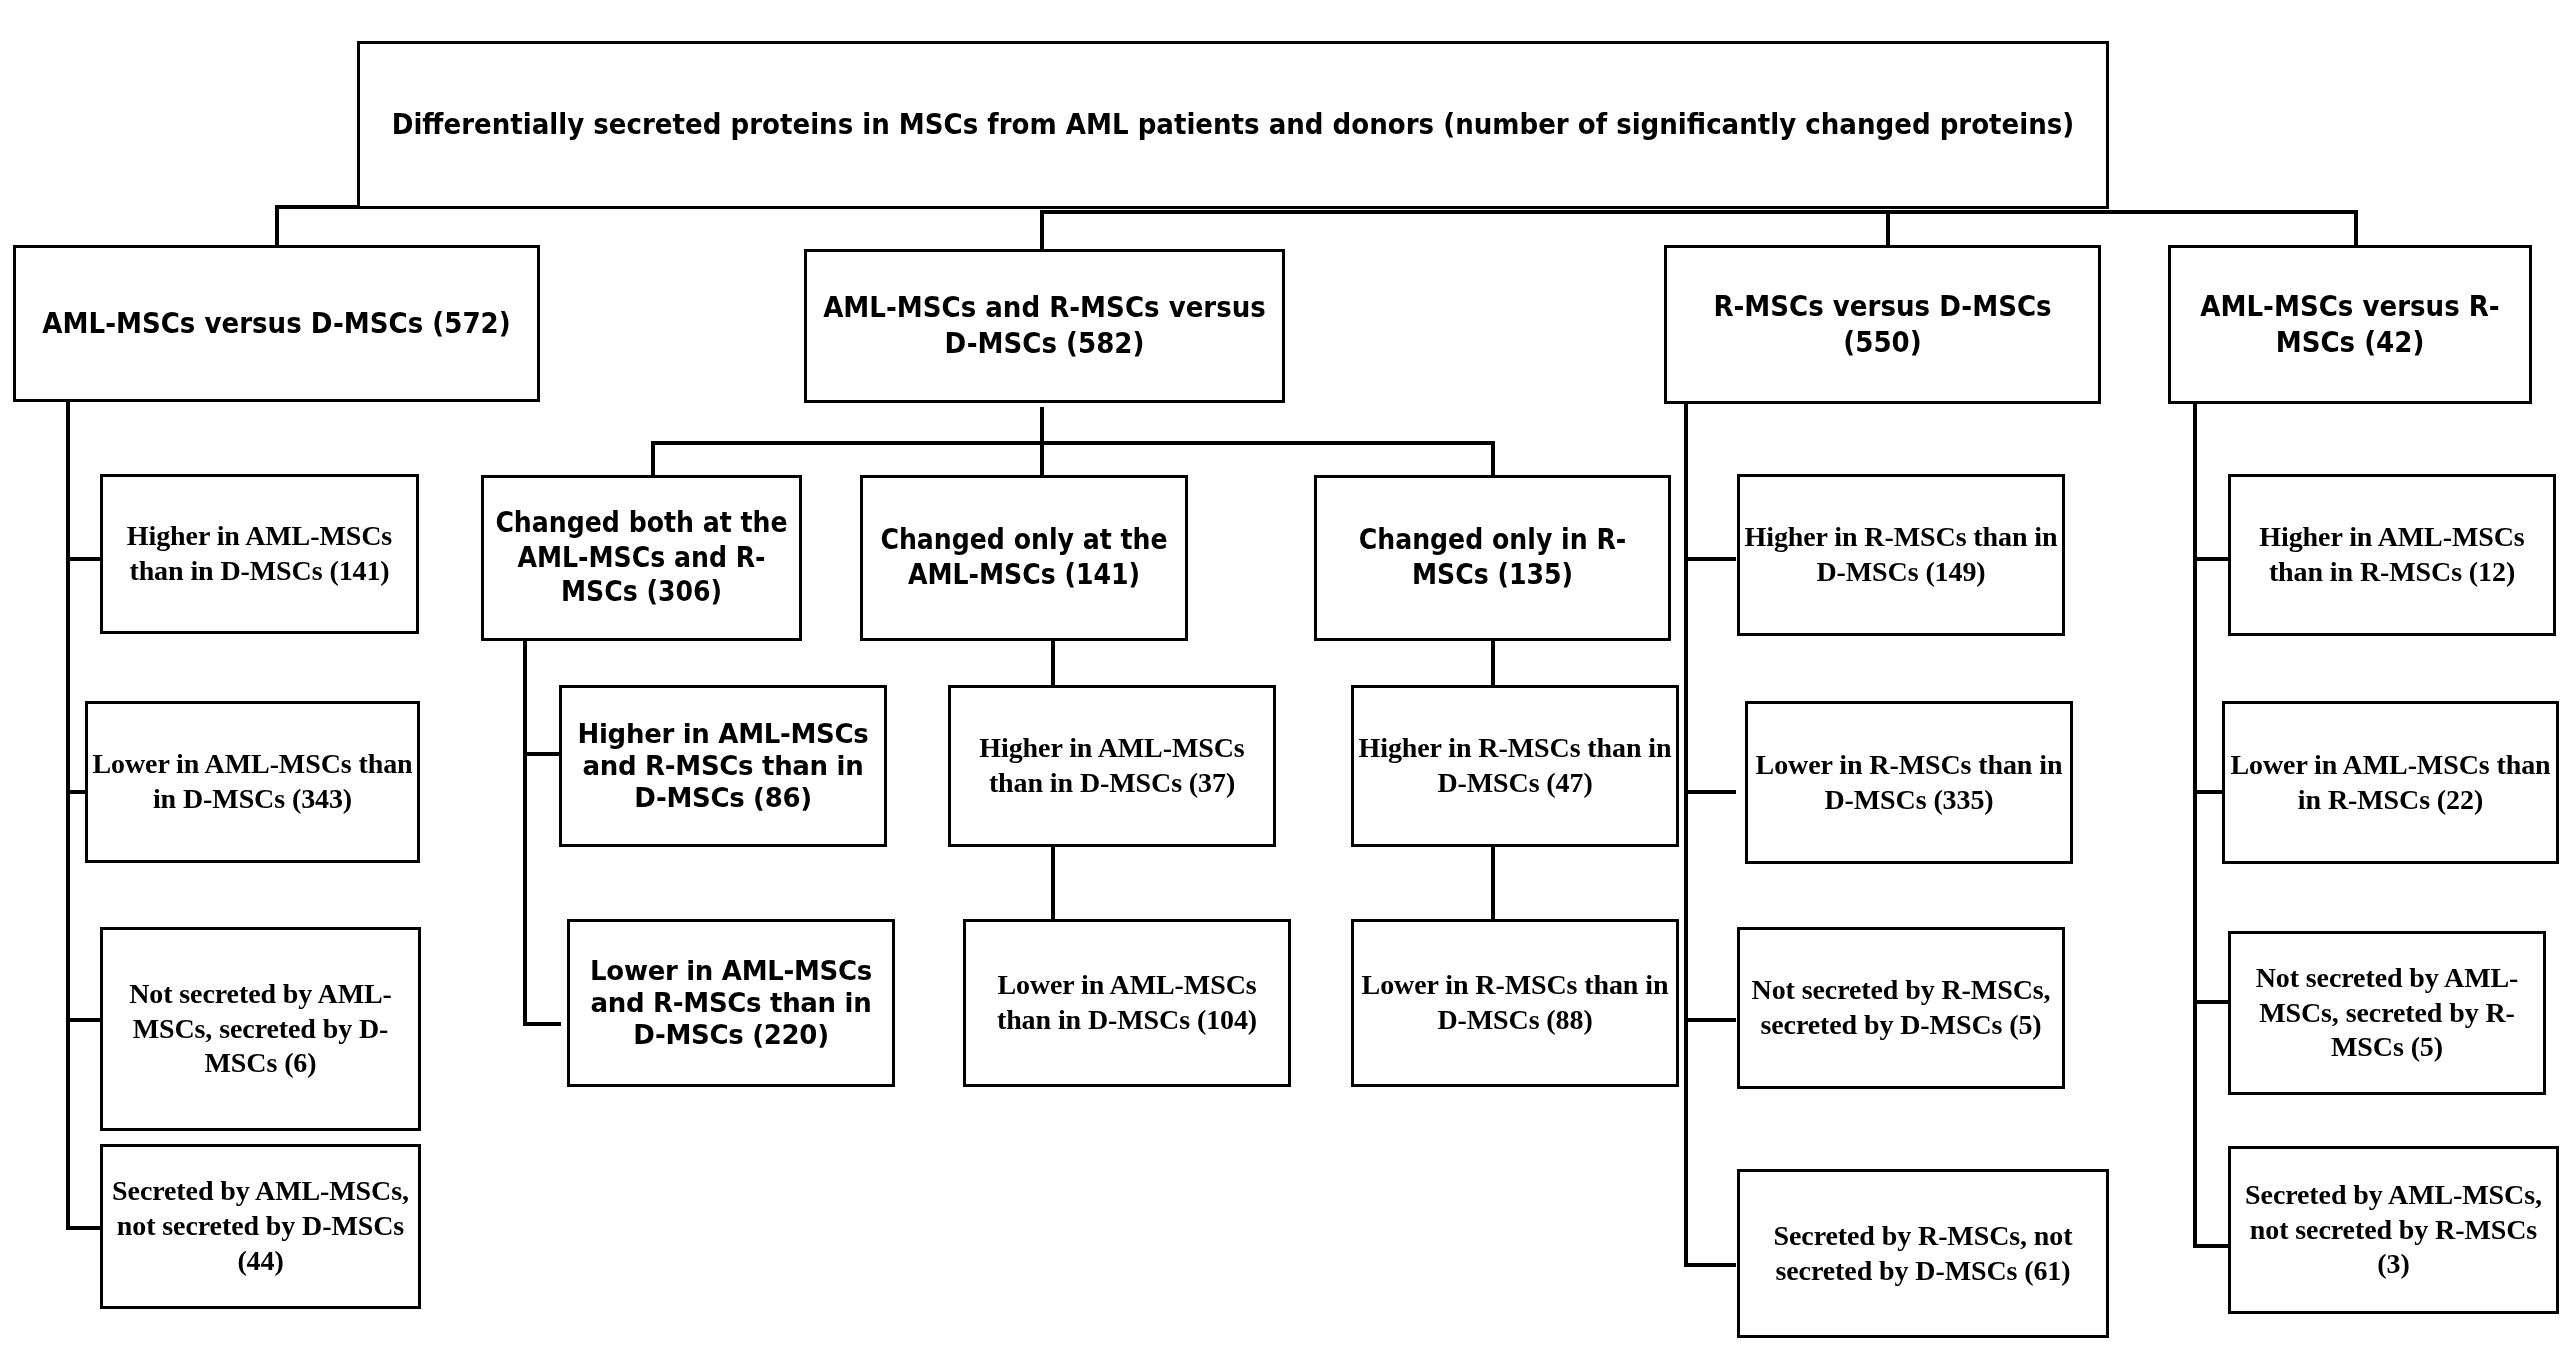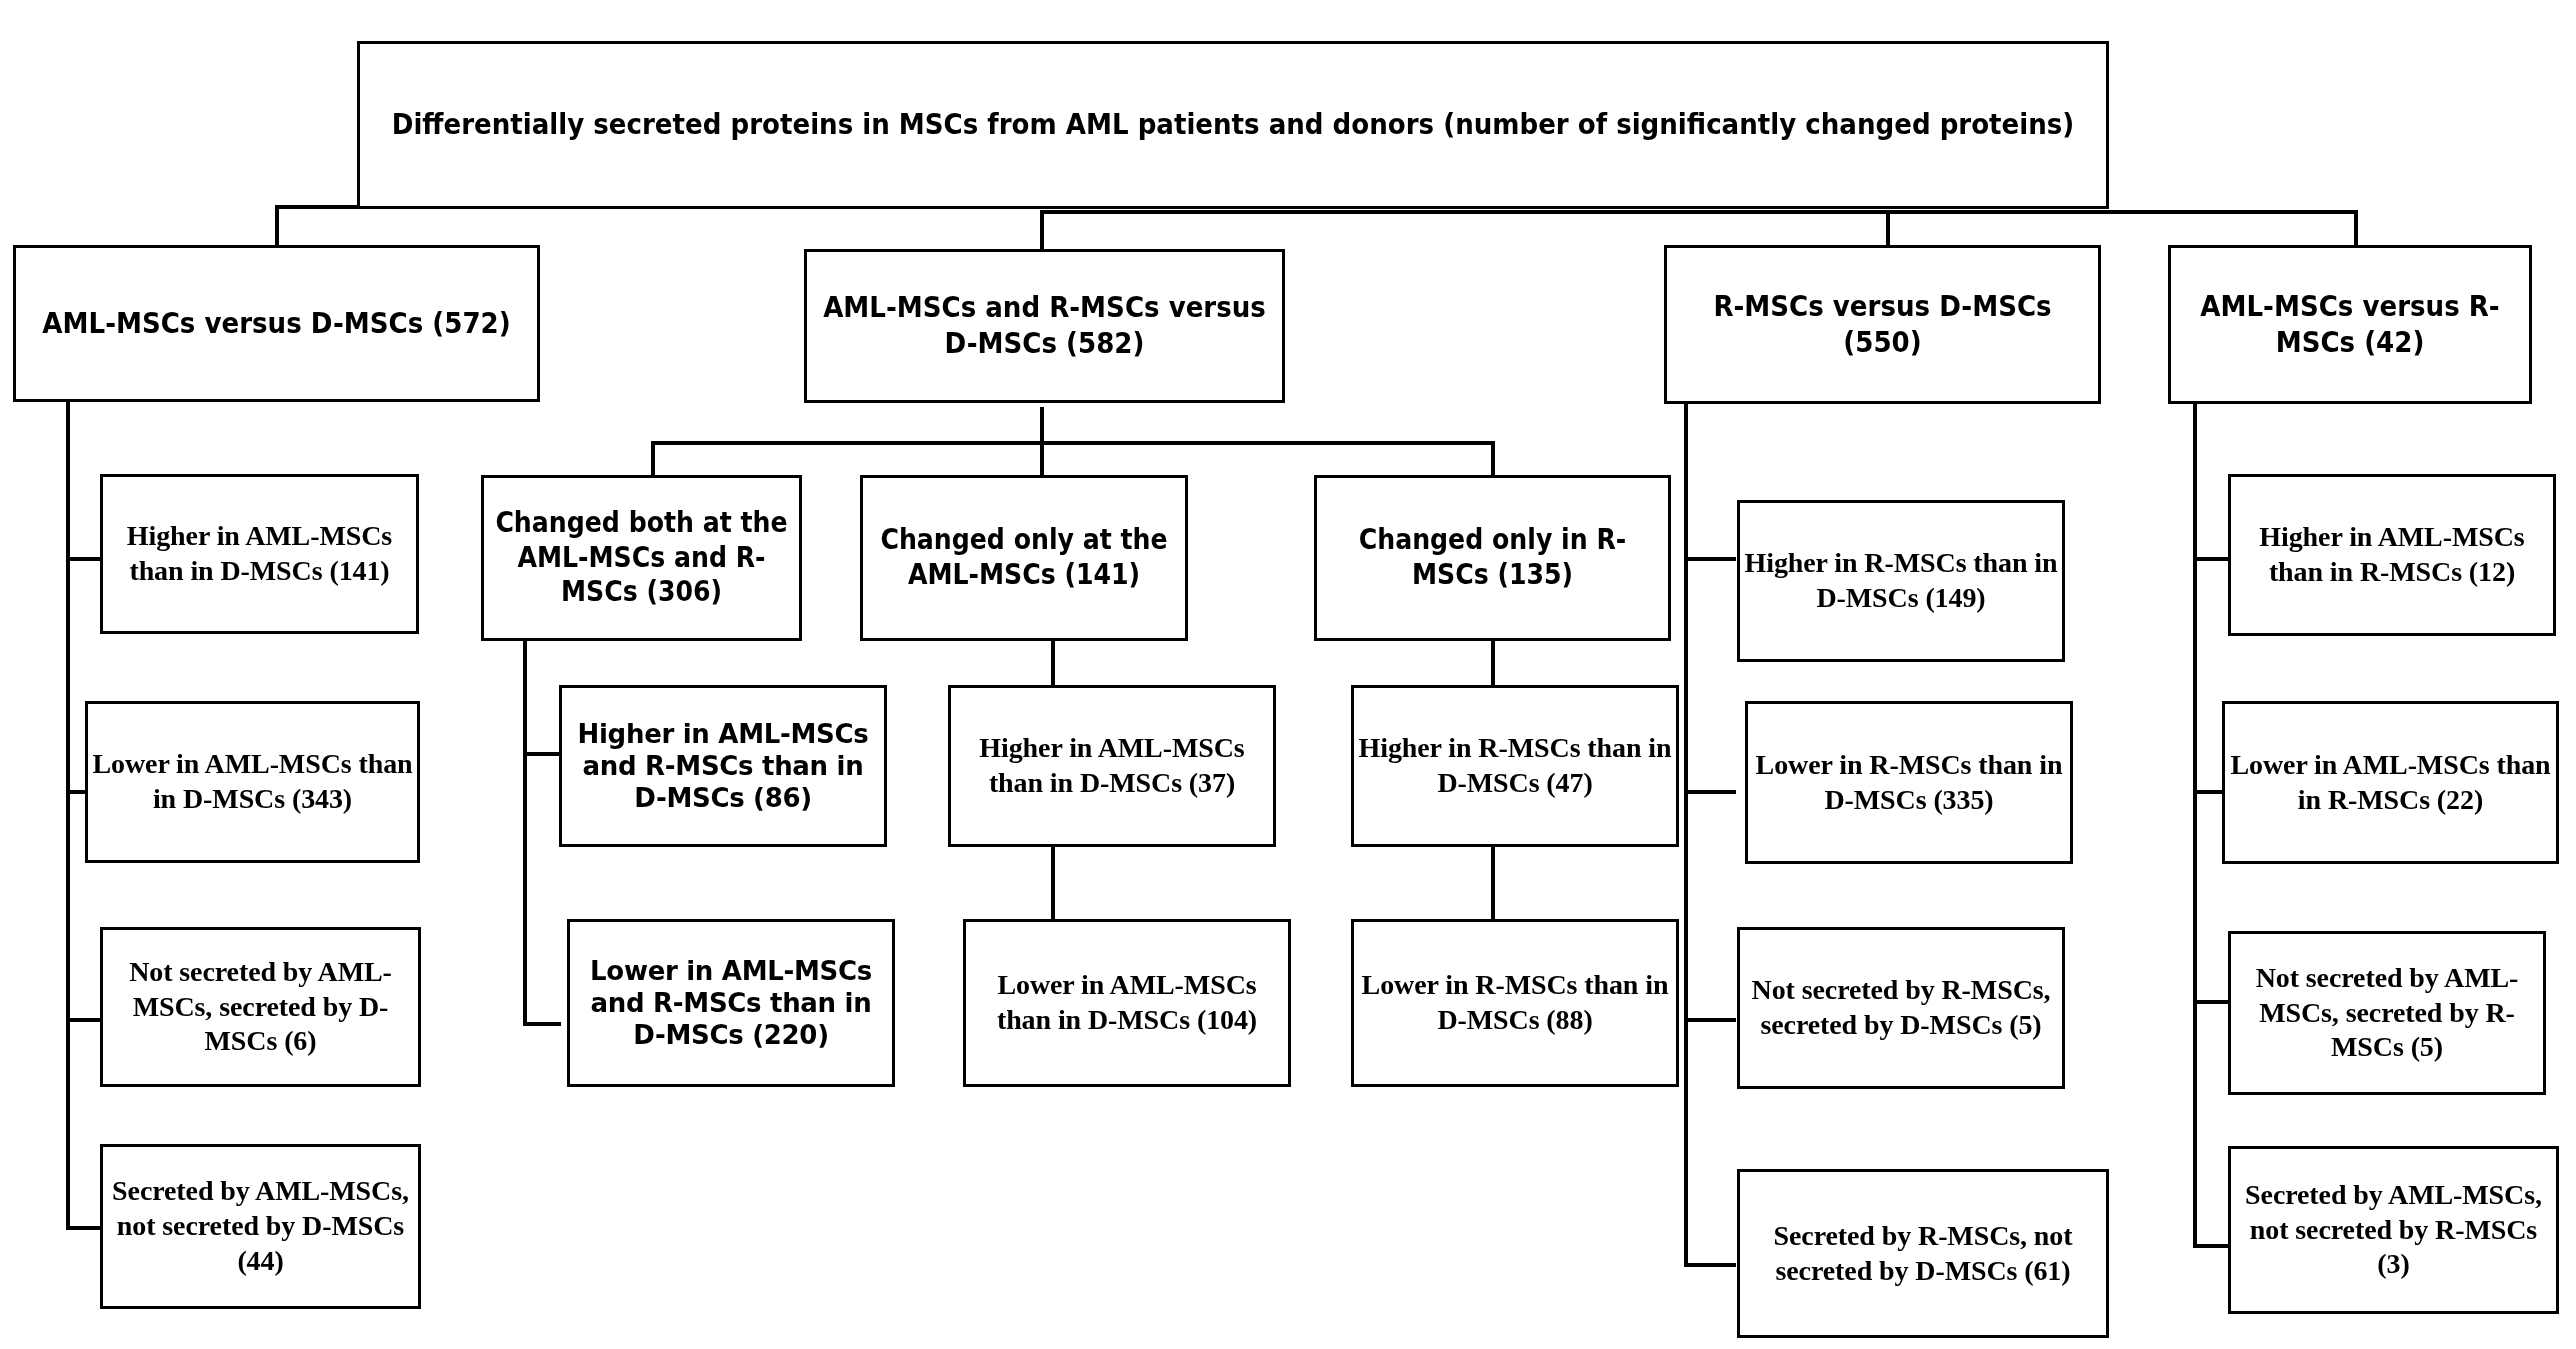--- a/index.html
+++ b/index.html
@@ -118,37 +118,37 @@
   <div class="box narrow" style="left:13px;top:245px;width:527px;height:157px;">AML-MSCs versus D-MSCs (572)</div>
 
   <div class="box narrow" style="left:804px;top:249px;width:481px;height:154px;">AML-MSCs and R-MSCs versus  D-MSCs (582)</div>
 
   <div class="box narrow" style="left:1664px;top:245px;width:437px;height:159px;">R-MSCs versus D-MSCs (550)</div>
 
   <div class="box narrow" style="left:2168px;top:245px;width:364px;height:159px;">AML-MSCs versus R-MSCs (42)</div>
 
   <div class="box leaf" style="left:100px;top:474px;width:319px;height:160px;">Higher in AML-MSCs than in D-MSCs (141)</div>
   <div class="box leaf" style="left:85px;top:701px;width:335px;height:162px;">Lower in AML-MSCs than in  D-MSCs (343)</div>
-  <div class="box leaf" style="left:100px;top:927px;width:321px;height:160px;">Not secreted by AML-MSCs, secreted by D-MSCs (6)</div>
+  <div class="box leaf" style="left:100px;top:927px;width:321px;height:204px;">Not secreted by AML-MSCs, secreted by D-MSCs (6)</div>
   <div class="box leaf" style="left:100px;top:1144px;width:321px;height:165px;">Secreted by AML-MSCs, not secreted by D-MSCs (44)</div>
 
   <div class="box narrowleaf" style="left:481px;top:475px;width:321px;height:166px;">Changed both at the AML-MSCs and R-MSCs (306)</div>
   <div class="box narrowleaf" style="left:860px;top:475px;width:328px;height:166px;">Changed only at the AML-MSCs (141)</div>
   <div class="box narrowleaf" style="left:1314px;top:475px;width:357px;height:166px;">Changed only in R-MSCs (135)</div>
 
   <div class="box leafsm" style="left:559px;top:685px;width:328px;height:162px;">Higher in AML-MSCs and R-MSCs than in D-MSCs (86)</div>
   <div class="box leafsm" style="left:567px;top:919px;width:328px;height:168px;">Lower in AML-MSCs and R-MSCs than in D-MSCs (220)</div>
 
   <div class="box leaf" style="left:948px;top:685px;width:328px;height:162px;">Higher in AML-MSCs than in D-MSCs (37)</div>
   <div class="box leaf" style="left:963px;top:919px;width:328px;height:168px;">Lower in AML-MSCs  than in D-MSCs (104)</div>
 
   <div class="box leaf" style="left:1351px;top:685px;width:328px;height:162px;">Higher in R-MSCs than in D-MSCs (47)</div>
   <div class="box leaf" style="left:1351px;top:919px;width:328px;height:168px;">Lower in R-MSCs than in D-MSCs (88)</div>
 
-  <div class="box leaf" style="left:1737px;top:474px;width:328px;height:162px;margin-top:26px;">Higher in R-MSCs than in D-MSCs (149)</div>
+  <div class="box leaf" style="left:1737px;top:474px;width:328px;height:162px;">Higher in R-MSCs than in D-MSCs (149)</div>
   <div class="box leaf" style="left:1737px;top:701px;width:328px;height:163px;margin-left:8px;">Lower in R-MSCs than in D-MSCs (335)</div>
   <div class="box leaf" style="left:1737px;top:927px;width:328px;height:162px;">Not secreted by R-MSCs, secreted by D-MSCs (5)</div>
   <div class="box leaf" style="left:1737px;top:1169px;width:372px;height:169px;">Secreted by R-MSCs, not secreted by D-MSCs (61)</div>
 
   <div class="box leaf" style="left:2228px;top:474px;width:328px;height:162px;">Higher in AML-MSCs than in R-MSCs (12)</div>
   <div class="box leaf" style="left:2222px;top:701px;width:337px;height:163px;">Lower in AML-MSCs than in  R-MSCs (22)</div>
   <div class="box leaf" style="left:2228px;top:931px;width:318px;height:164px;">Not secreted by AML-MSCs, secreted by R-MSCs (5)</div>
   <div class="box leaf" style="left:2228px;top:1146px;width:331px;height:168px;">Secreted by AML-MSCs, not secreted by R-MSCs (3)</div>
 
 </div>

